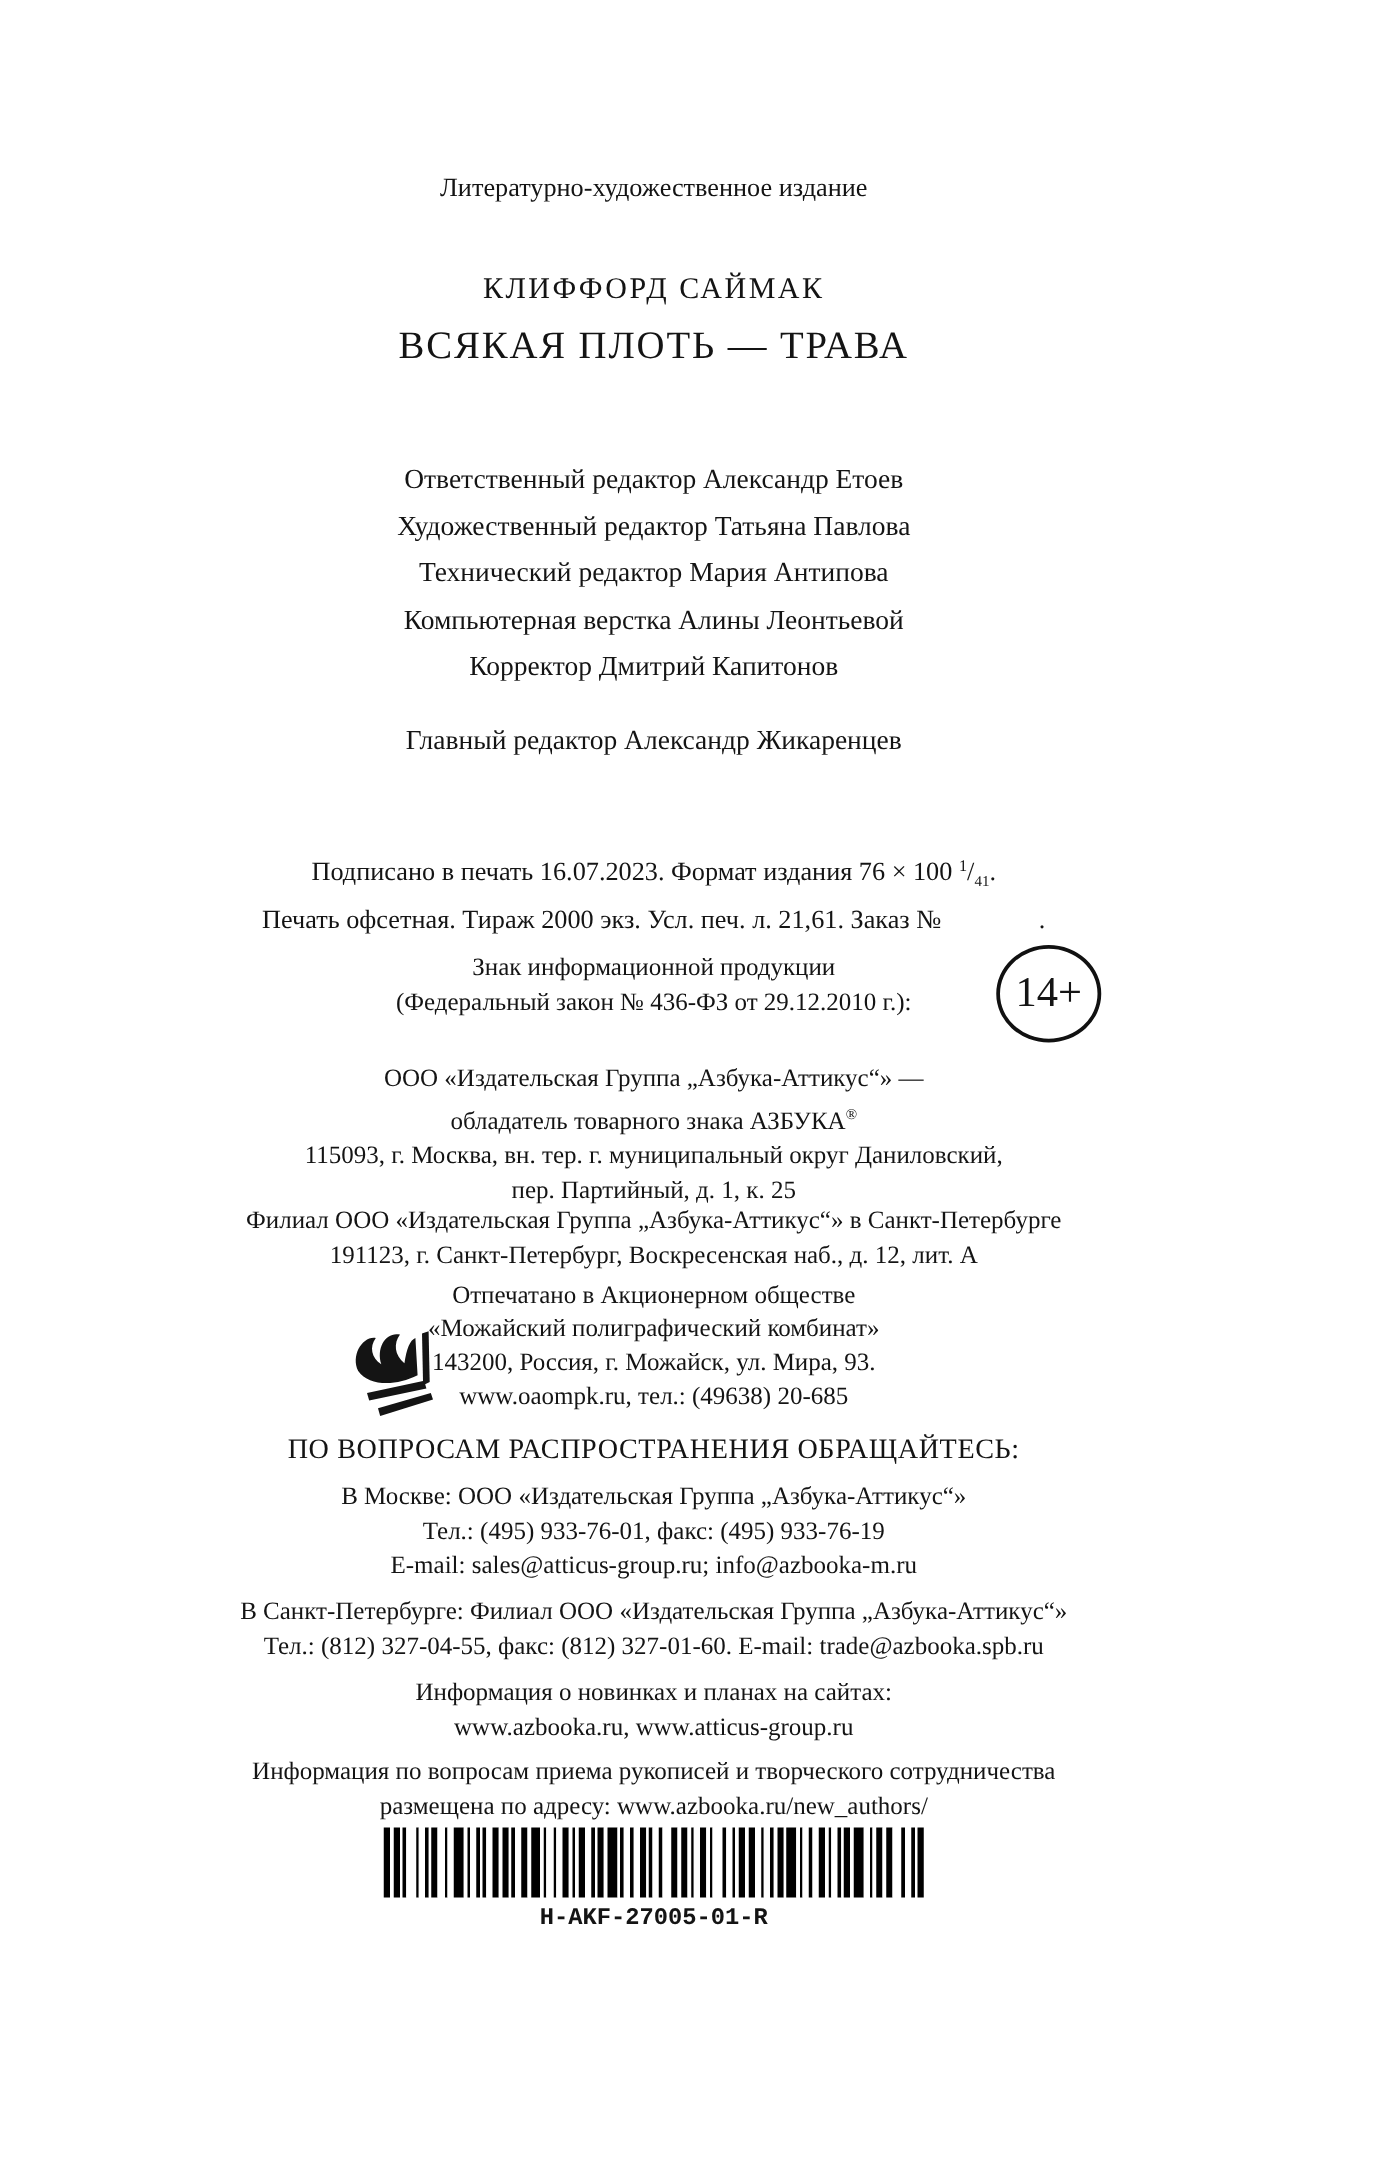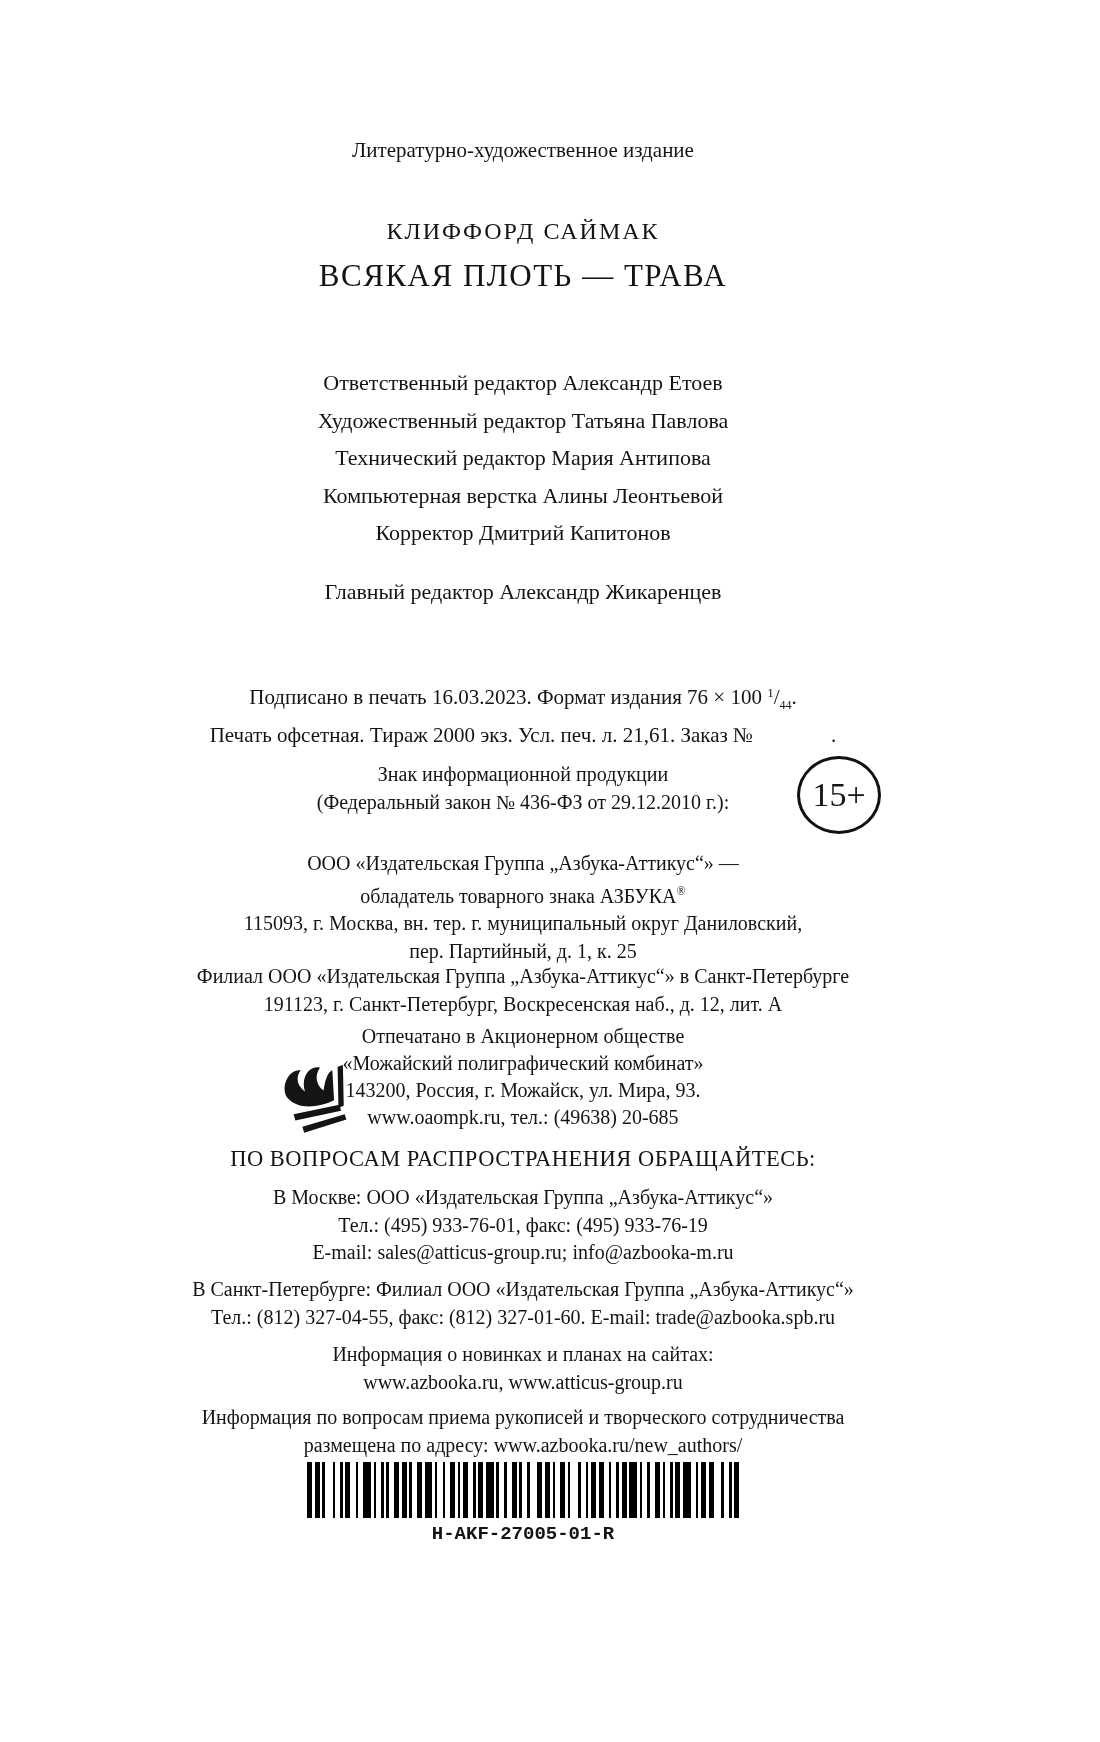--- a/index.html
+++ b/index.html
@@ -93,28 +93,28 @@
     <div>Ответственный редактор Александр Етоев</div>
     <div>Художественный редактор Татьяна Павлова</div>
     <div>Технический редактор Мария Антипова</div>
     <div>Компьютерная верстка Алины Леонтьевой</div>
     <div>Корректор Дмитрий Капитонов</div>
   </div>
 
   <div class="sec s-chief">Главный редактор Александр Жикаренцев</div>
 
   <div class="sec s-print">
-    <div><span>Подписано в печать 16.03.2023. Формат издания 76 × 100</span>&nbsp;<span class="frac-sup">1</span><span>/</span><span class="frac-sub">44</span><span>.</span></div>
+    <div><span>Подписано в печать 16.07.2023. Формат издания 76 × 100</span>&nbsp;<span class="frac-sup">1</span><span>/</span><span class="frac-sub">41</span><span>.</span></div>
     <div><span>Печать офсетная. Тираж 2000 экз. Усл. печ. л. 21,61. Заказ №</span><span class="gap"></span><span>.</span></div>
   </div>
 
   <div class="sec s-sign">
     <div>Знак информационной продукции</div>
     <div>(Федеральный закон № 436-ФЗ от 29.12.2010 г.):</div>
-    <div class="age-badge">15+</div>
+    <div class="age-badge">14+</div>
   </div>
 
   <div class="sec s-publisher">
     <div>ООО «Издательская Группа „Азбука-Аттикус“» —</div>
     <div><span>обладатель товарного знака АЗБУКА</span><span class="reg">®</span></div>
     <div>115093, г. Москва, вн. тер. г. муниципальный округ Даниловский,</div>
     <div>пер. Партийный, д. 1, к. 25</div>
   </div>
 
   <div class="sec s-branch">

